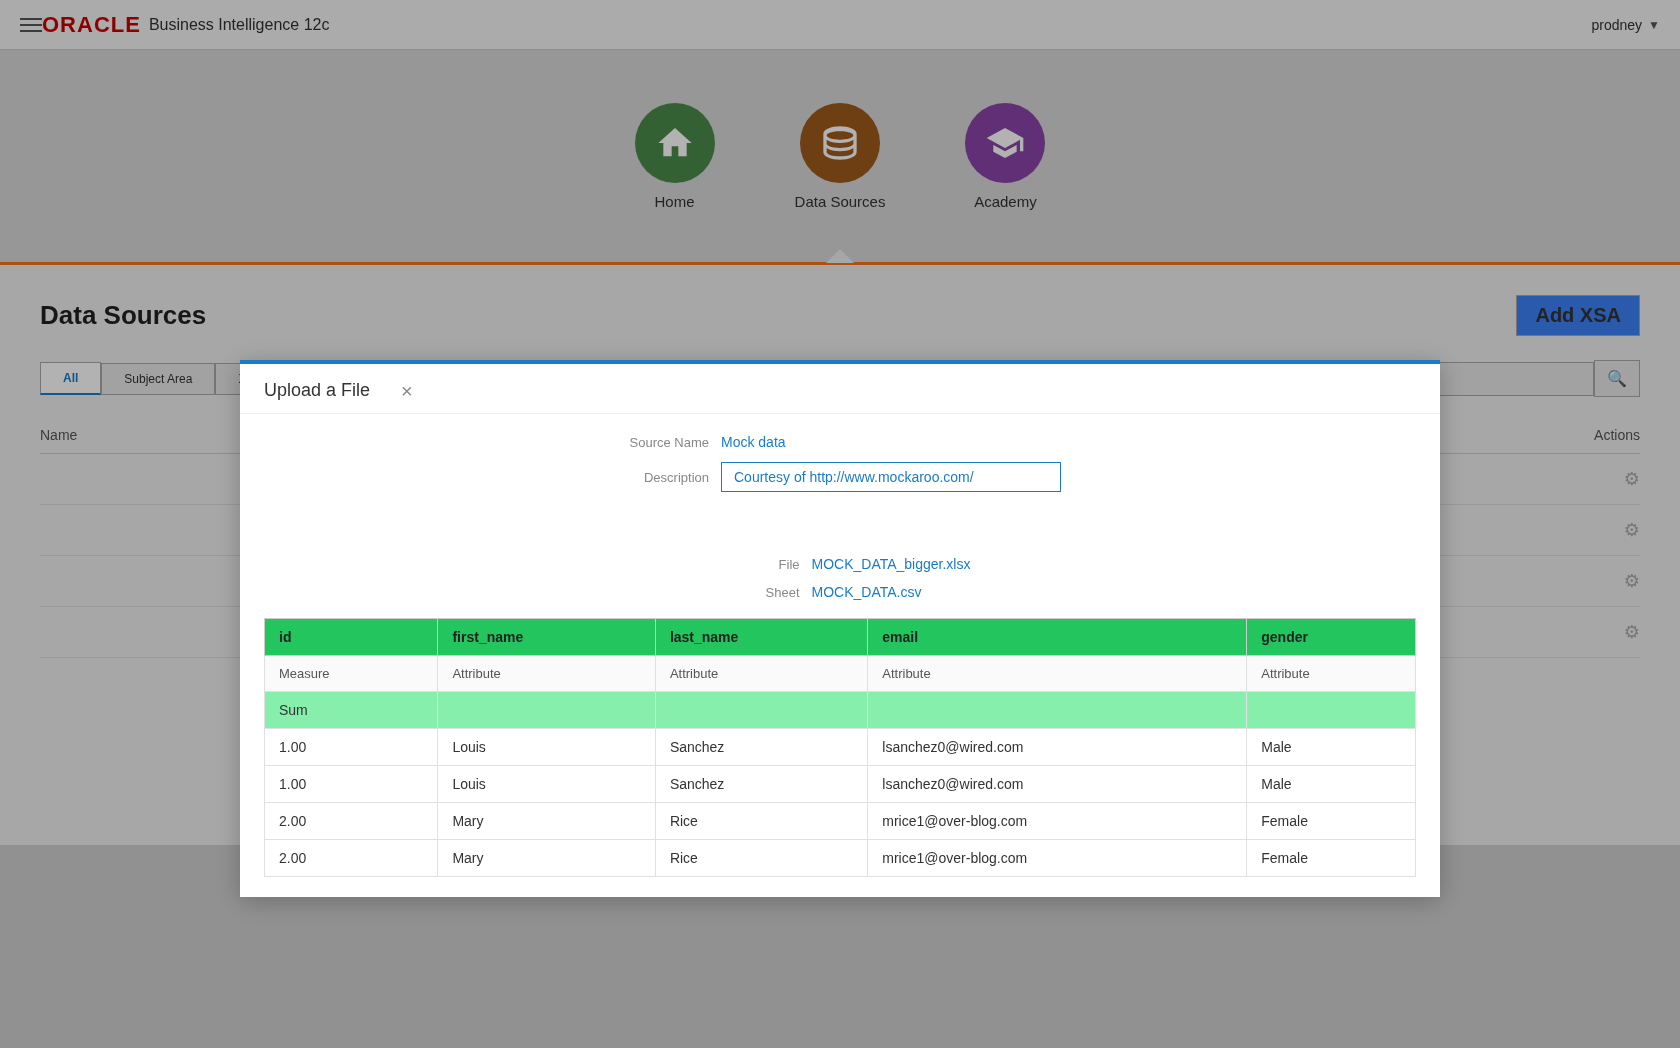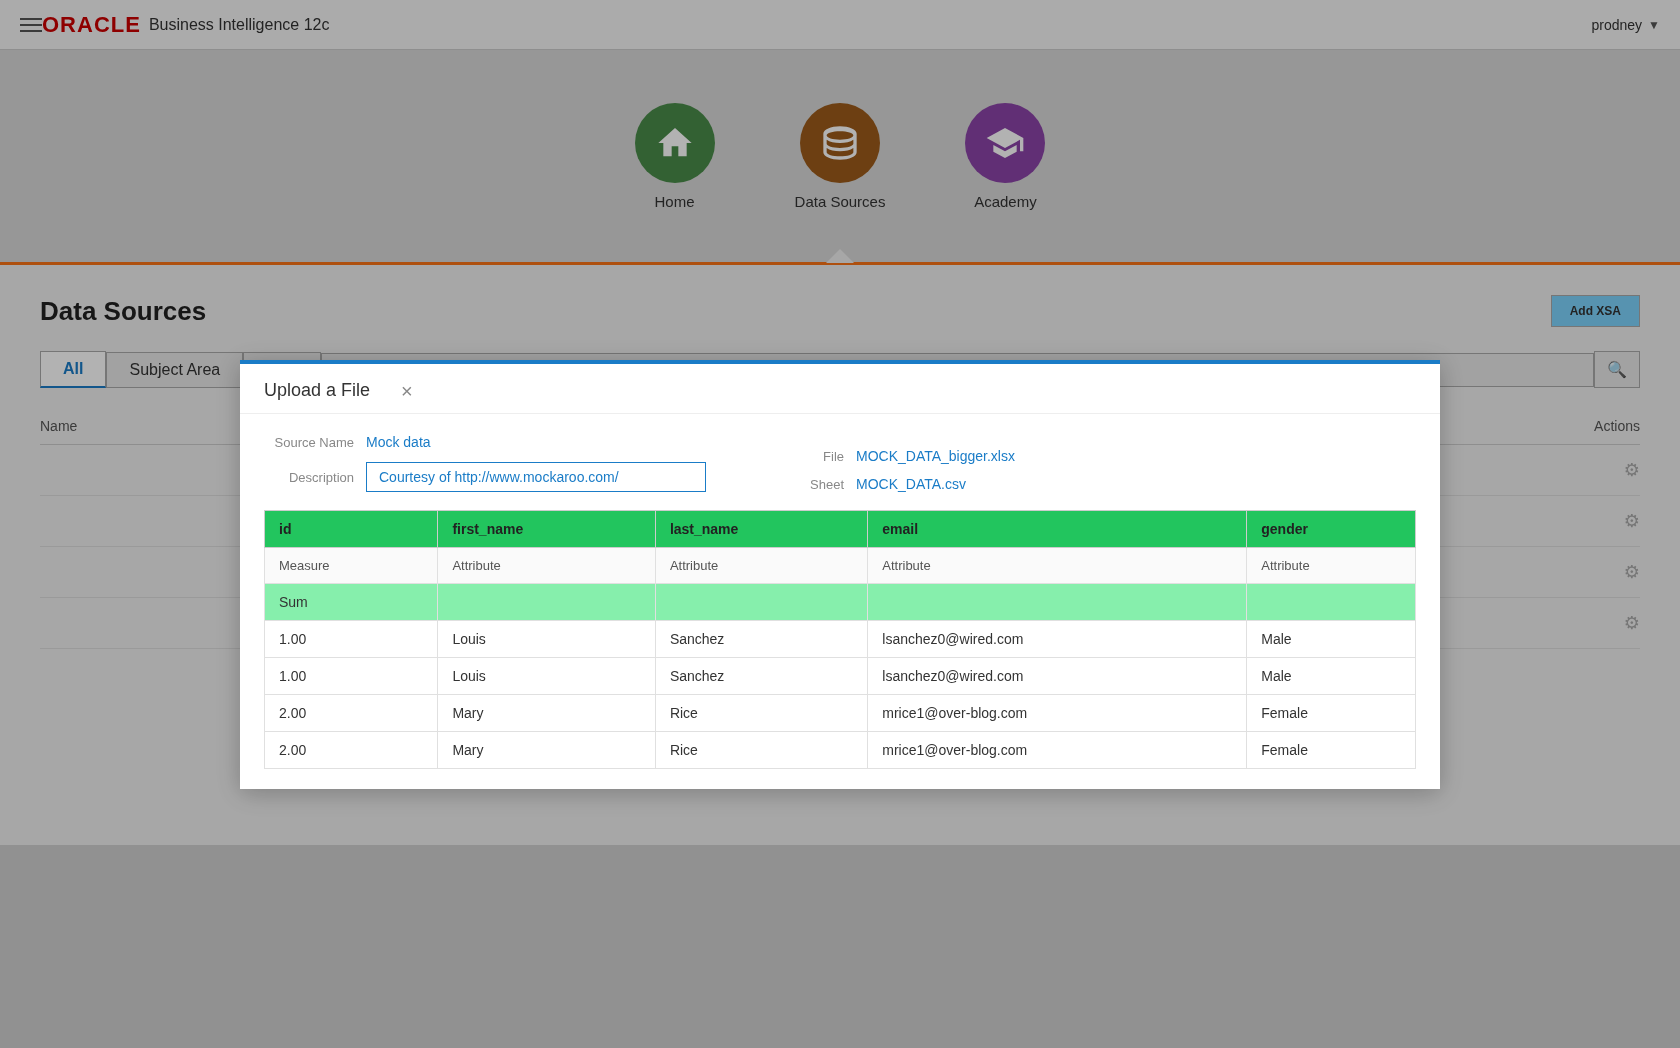--- a/index.html
+++ b/index.html
@@ -132,40 +132,40 @@
       justify-content: space-between;
       align-items: center;
       margin-bottom: 24px;
     }
     .page-title {
       font-size: 26px;
       font-weight: bold;
       color: #222;
     }
     .add-xsa-btn {
-      background: #7dd3fc;
+      background: #3b82f6;
       border: 1px solid #aaa;
       padding: 8px 18px;
-      font-size: 12px;
+      font-size: 20px;
       cursor: pointer;
       font-weight: bold;
       color: #333;
     }
     .filter-bar {
       display: flex;
       align-items: center;
       gap: 0;
       margin-bottom: 20px;
     }
     .filter-tab {
       padding: 8px 22px;
       border: 1px solid #aaa;
       background: #e8e8e8;
       cursor: pointer;
-      font-size: 16px;
+      font-size: 12px;
       color: #333;
     }
     .filter-tab.active {
       background: #fff;
       border-bottom: 2px solid #1a7cc7;
       color: #1a7cc7;
       font-weight: bold;
     }
     .search-input-bar {
       flex: 1;
@@ -242,23 +242,24 @@
       cursor: pointer;
       background: none;
       border: none;
       line-height: 1;
     }
     .modal-body {
       padding: 20px 24px;
     }
     .modal-meta-row {
       display: flex;
-      gap: 48px;
+      gap: 64px;
       margin-bottom: 18px;
-      align-items: flex-end;
+      align-items: center;
+      flex-direction: column;
     }
     .meta-left, .meta-right {
       display: flex;
       flex-direction: column;
       gap: 12px;
     }
     .meta-field {
       display: flex;
       align-items: center;
       gap: 12px;

